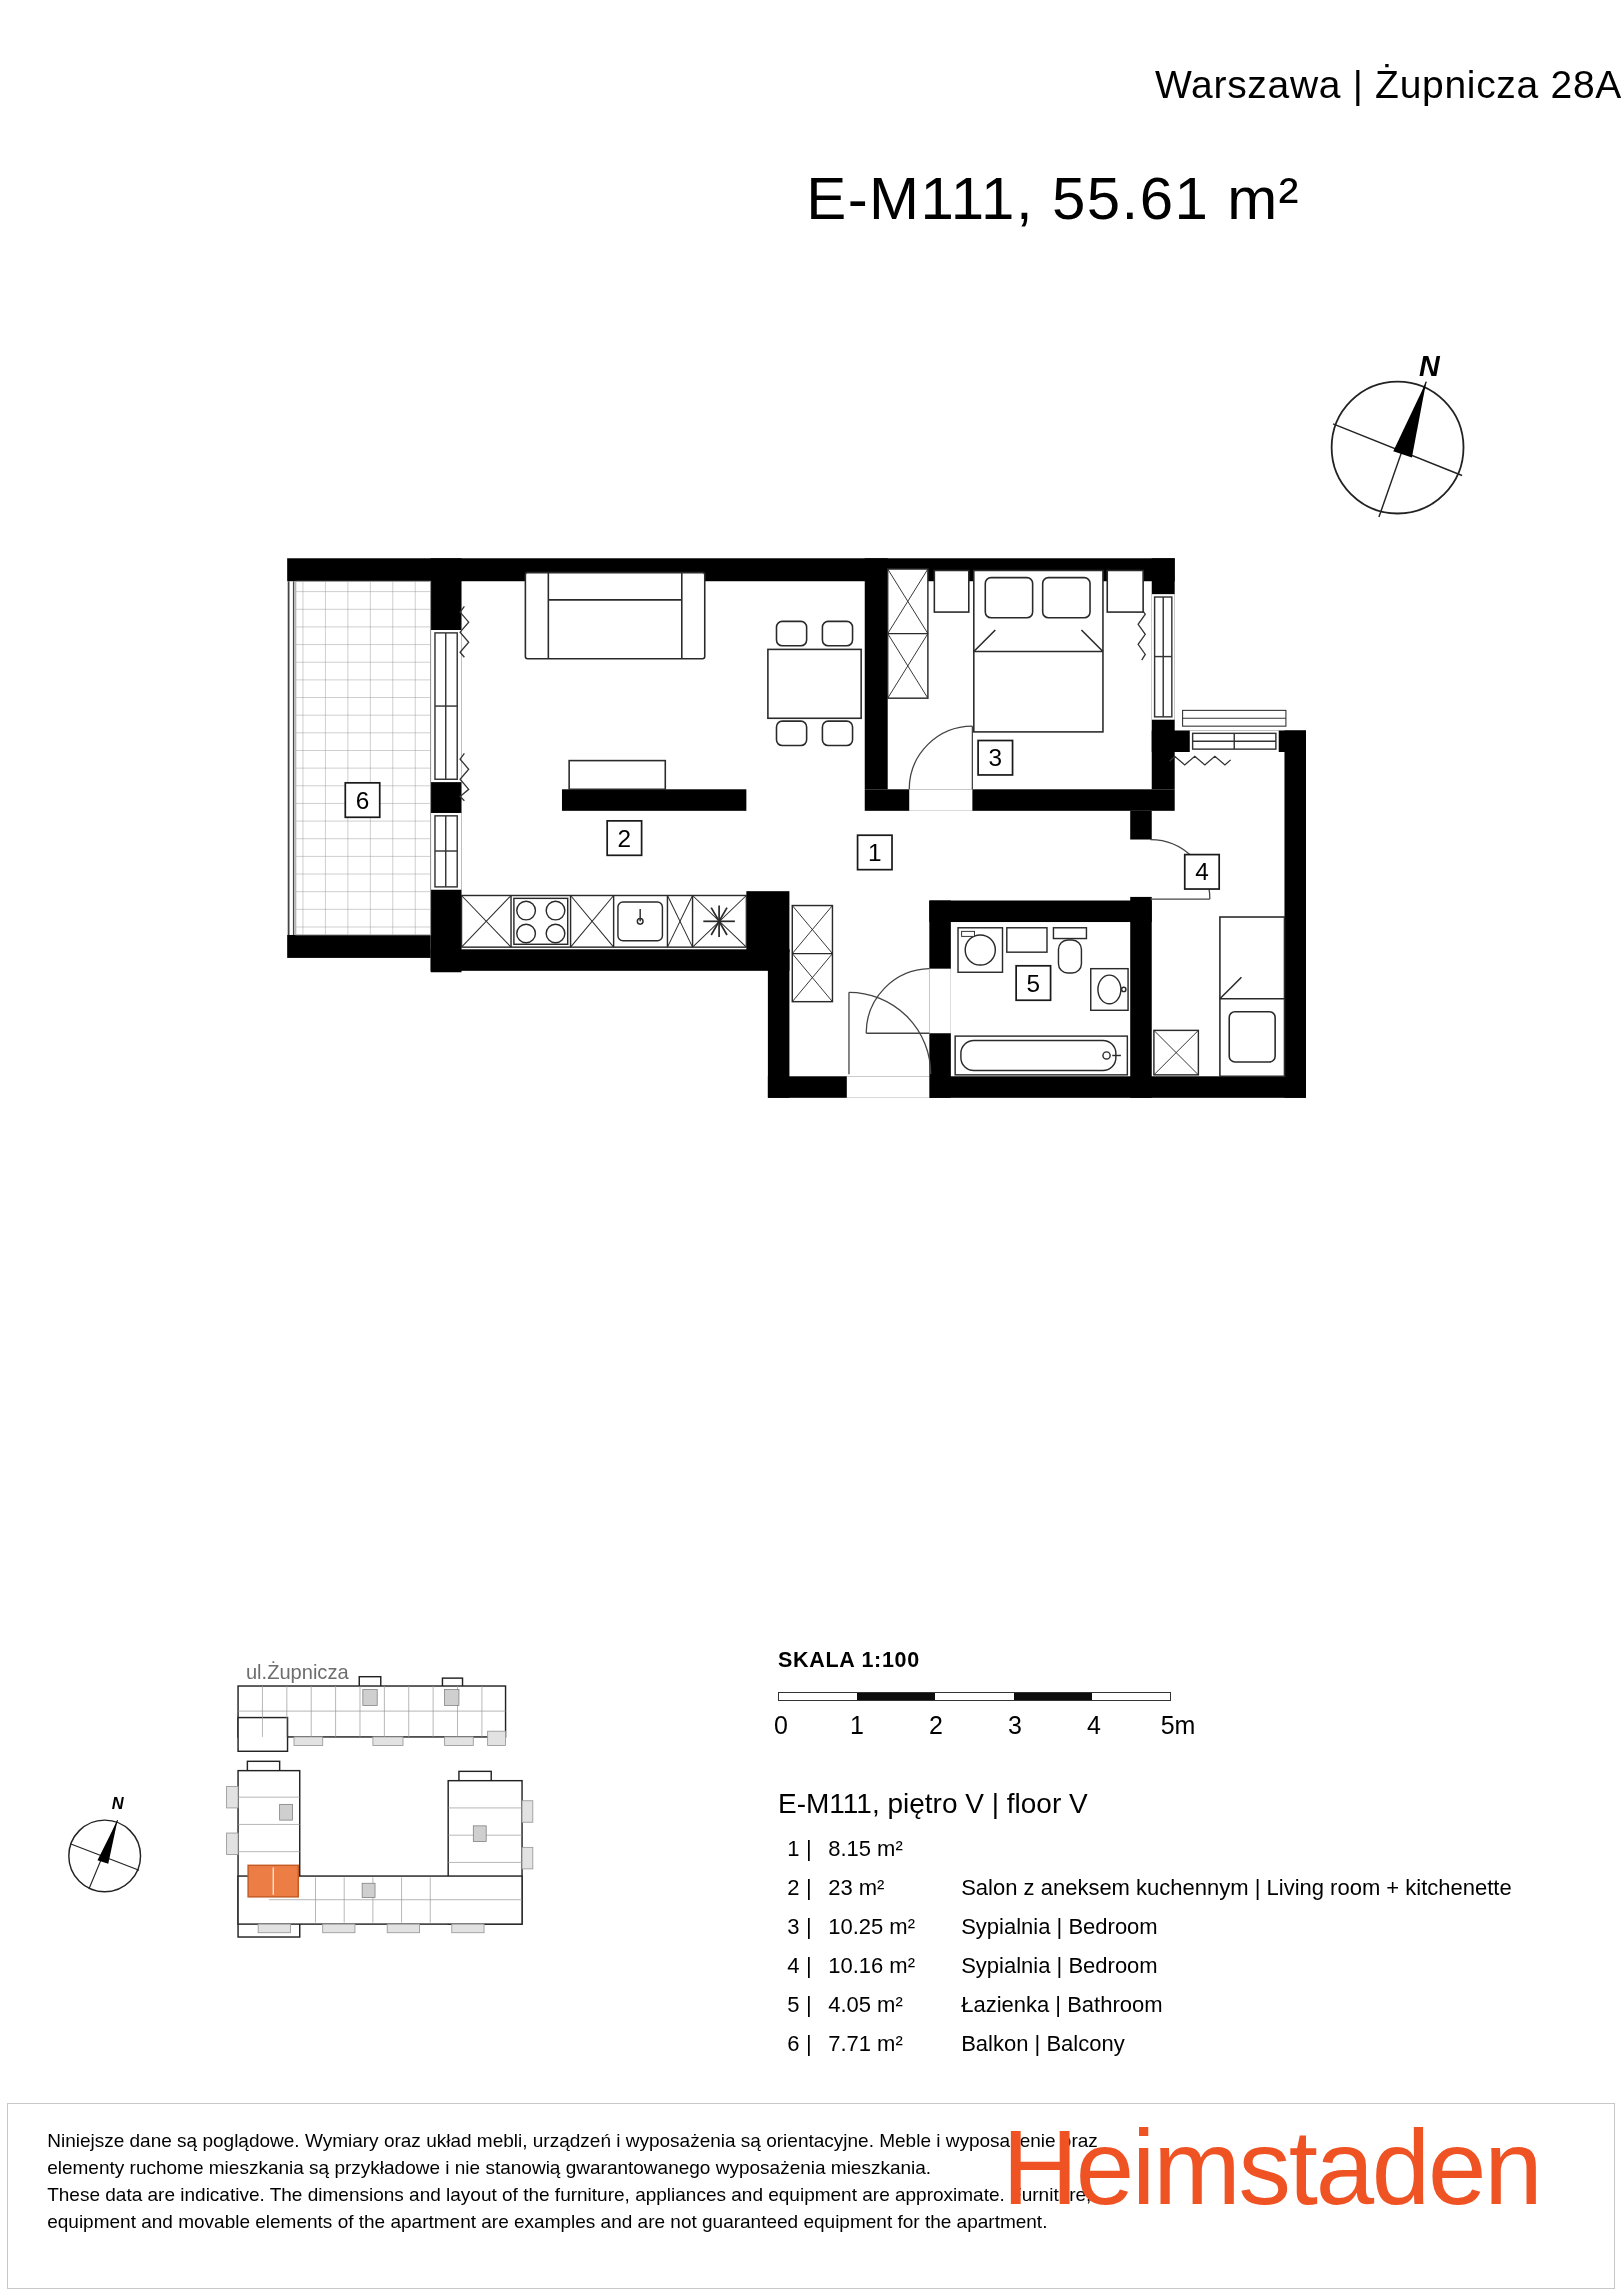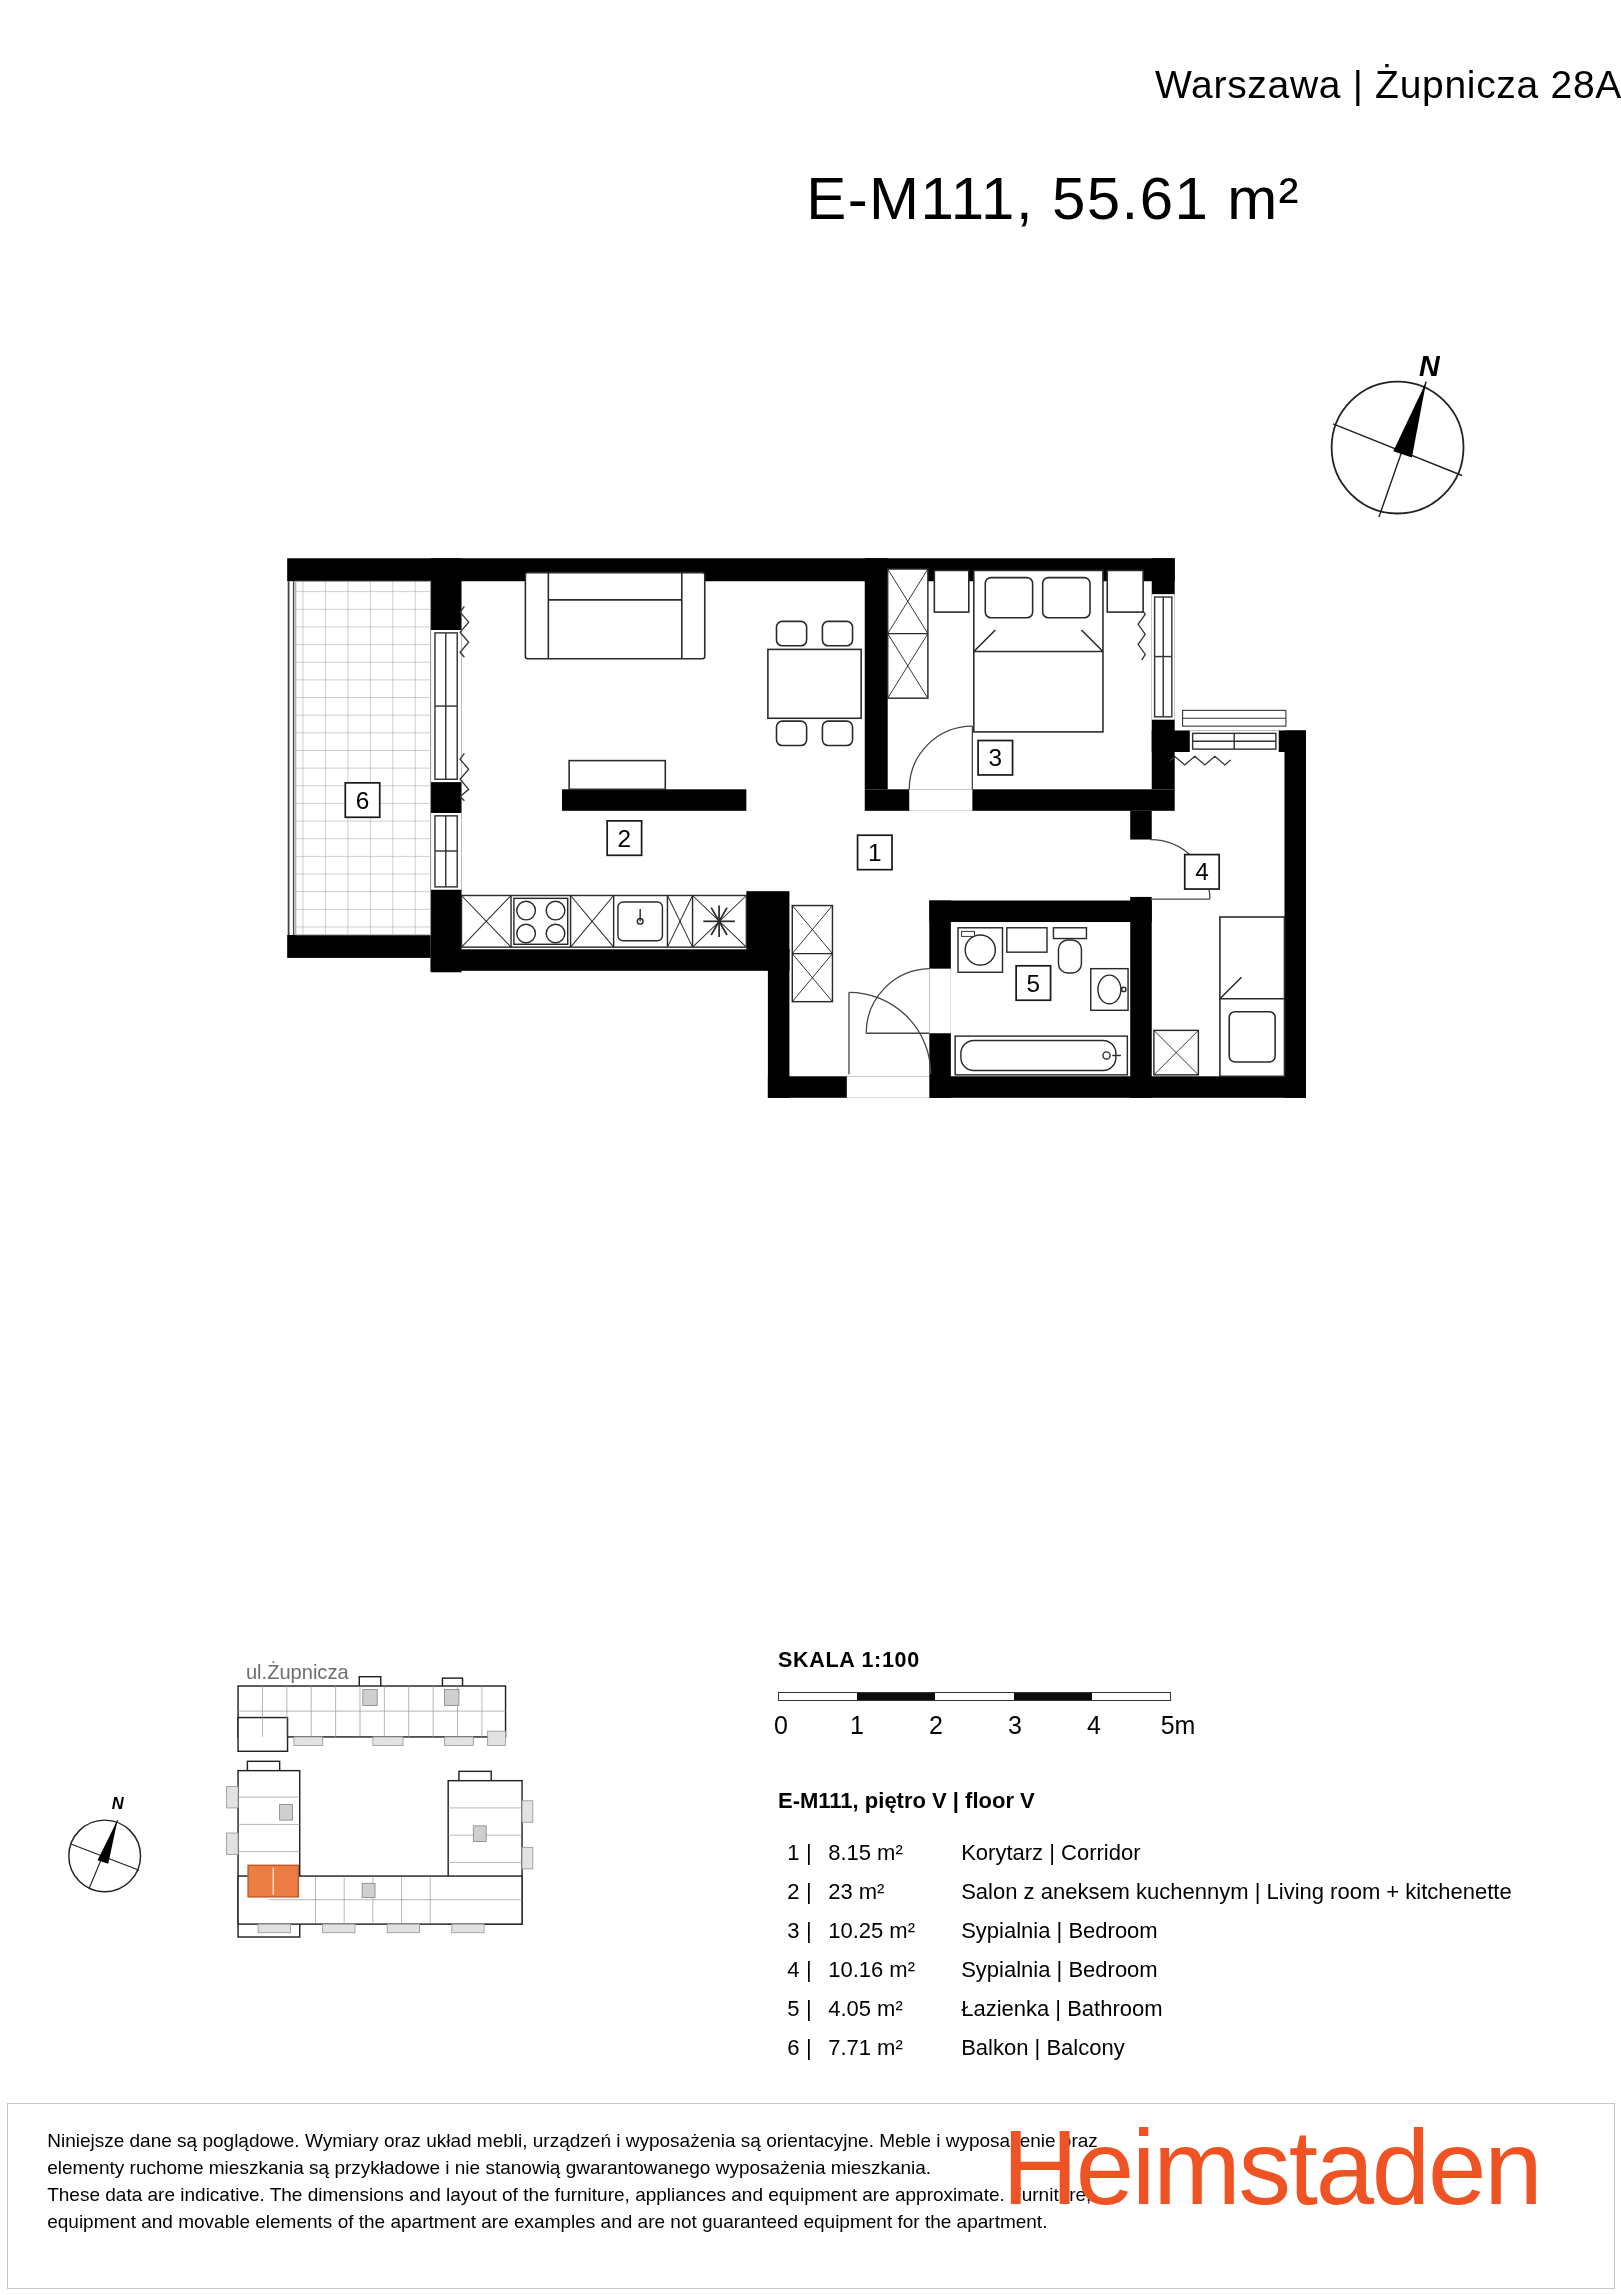--- a/index.html
+++ b/index.html
@@ -13,21 +13,21 @@
   .scale-block{left:778px;top:1641px;width:445px;}
   .scale-title{font-size:21.5px;font-weight:bold;letter-spacing:0.7px;margin-top:7px;}
   .scale-bar{margin-top:18.7px;width:393px;height:9.3px;display:flex;border:1.4px solid #333;box-sizing:border-box;}
   .scale-bar span{flex:1 1 0;}
   .seg-b{background:#0d0d0d;}
   .seg-w{background:#fff;}
   .scale-ticks{position:relative;margin-top:10px;height:29px;font-size:25px;}
   .scale-ticks span{position:absolute;transform:translateX(-50%);}
   
   .legend{left:778px;top:1788px;width:825px;}
-  .legend-heading{font-size:22px;font-weight:bold;margin-bottom:26px;}
+  .legend-heading{font-size:28px;font-weight:normal;margin-bottom:16px;}
   .legend-row{display:grid;grid-template-columns:21.5px 18.7px 143px auto;height:39px;font-size:22px;align-items:baseline;}
   .lg-n{text-align:right;}
   .lg-p{text-align:center;}
   .lg-a{padding-left:10px;}
   
   .footer-box{left:7.2px;top:2103px;width:1606px;height:184px;border:1.4px solid #c8c8c8;}
   .disclaimer{position:absolute;left:39px;top:23px;font-size:19px;line-height:27px;}
   .logo{position:absolute;left:994px;top:4.3px;font-size:105px;font-weight:normal;letter-spacing:-2.2px;color:#EF5323;}
 </style>
 </head>
@@ -390,21 +390,20 @@
     </div>
   </div>
 
   <div class="abs legend">
     <div class="legend-heading">E-M111, piętro V | floor V</div>
 
     <div class="legend-row">
       <span class="lg-n">1</span>
       <span class="lg-p">|</span>
       <span class="lg-a">8.15 m²</span>
-      <span>Korytarz  | Corridor</span>
     </div>
     <div class="legend-row">
       <span class="lg-n">2</span>
       <span class="lg-p">|</span>
       <span class="lg-a">23 m²</span>
       <span>Salon z aneksem kuchennym  | Living room + kitchenette</span>
     </div>
     <div class="legend-row">
       <span class="lg-n">3</span>
       <span class="lg-p">|</span>

